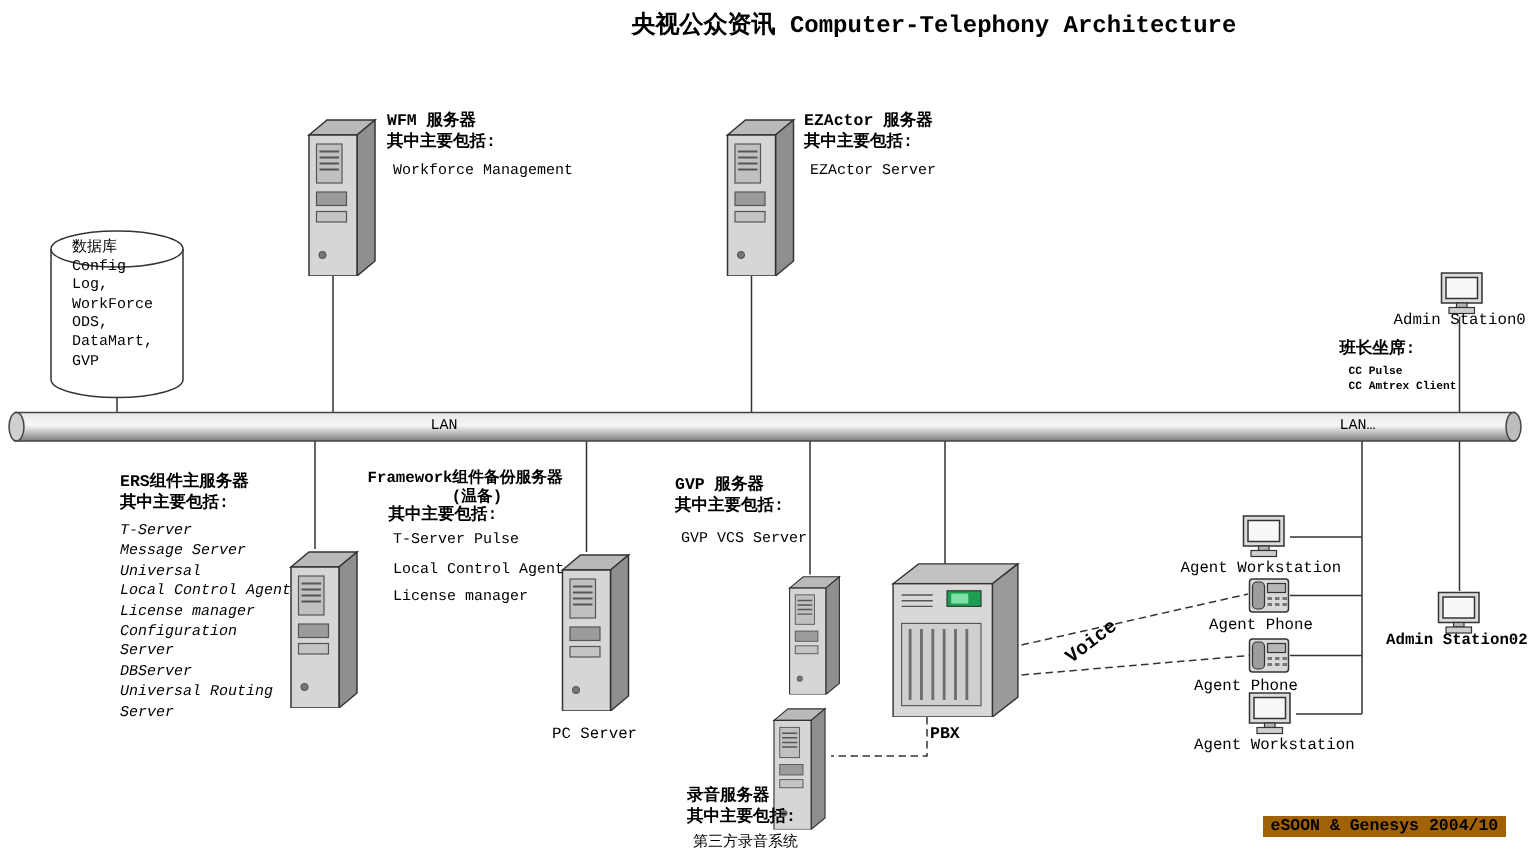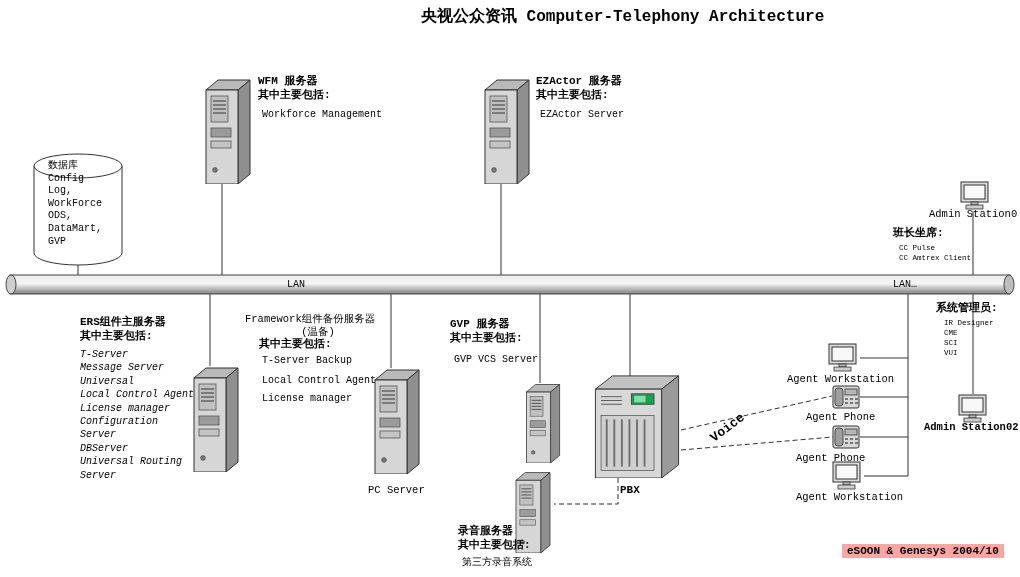--- a/index.html
+++ b/index.html
@@ -3,33 +3,33 @@
 <meta charset="utf-8">
 <style>
   html,body{margin:0;padding:0;}
   body{width:1020px;height:577px;background:#ffffff;color:#000;
        font-family:"Liberation Mono","DejaVu Sans Mono",monospace;}
   #stage{position:relative;width:1020px;height:577px;overflow:hidden;background:#fff;}
   #shapes{position:absolute;left:0;top:0;}
   .abs{position:absolute;}
   .title{font-size:16px;font-weight:bold;white-space:nowrap;}
   .hd{font-weight:bold;font-size:11px;line-height:13.5px;white-space:nowrap;}
-  .hd2{font-weight:normal;font-size:10.5px;line-height:12.5px;white-space:nowrap;}
+  .hd2{font-weight:bold;font-size:10.5px;line-height:12.5px;white-space:nowrap;}
   .smhd{font-weight:bold;font-size:11px;line-height:12px;white-space:nowrap;}
   .tx{font-size:10px;line-height:13.4px;white-space:nowrap;}
   .tx2{font-size:10.5px;line-height:13px;white-space:nowrap;}
   .tiny{font-size:7.5px;line-height:10px;white-space:nowrap;}
   .wrap{white-space:normal;}
   .dbtext div{font-size:10px;line-height:12.6px;white-space:nowrap;}
   .gap6{margin-top:6px;}
   .gap8{margin-top:8px;}
   .gap4{margin-top:4px;}
   .ind{padding-left:4px;text-align:right;}
   .voice{font-size:13px;font-weight:bold;transform:rotate(-37deg);transform-origin:0 50%;white-space:nowrap;}
-  .footer{background:#fca5a5;font-weight:bold;font-size:11px;padding:1px 5px;white-space:nowrap;}
+  .footer{background:#a16207;font-weight:bold;font-size:11px;padding:1px 5px;white-space:nowrap;}
   .ctr{text-align:center;}
 </style>
 </head>
 <body>
 
 <div id="stage">
 
   <svg id="shapes" width="1020" height="577" viewBox="0 0 1020 577">
     <defs>
       <linearGradient id="pipeGrad" x1="0" y1="0" x2="0" y2="1">
@@ -188,21 +188,21 @@
       <div>DBServer</div>
       <div>Universal Routing Server</div>
     </div>
   </div>
 
   <div class="abs" style="left:245px;top:313px;width:146px;">
     <div class="hd2">Framework组件备份服务器</div>
     <div class="hd2 ctr">(温备)</div>
     <div class="hd" style="padding-left:14px;">其中主要包括:</div>
     <div style="padding-left:17px;">
-      <div class="tx" style="margin-top:2px;">T-Server Backup</div>
+      <div class="tx" style="margin-top:2px;">T-Server Pulse</div>
       <div class="tx" style="margin-top:7px;">Local Control Agent</div>
       <div class="tx" style="margin-top:5px;">License manager</div>
     </div>
   </div>
 
   <div class="abs" style="left:450px;top:318px;">
     <div class="hd">GVP 服务器</div>
     <div class="hd">其中主要包括:</div>
     <div class="tx gap8 ind">GVP VCS Server</div>
   </div>
@@ -215,35 +215,26 @@
     <div class="hd">录音服务器</div>
     <div class="hd">其中主要包括:</div>
     <div class="tx gap4 ind">第三方录音系统</div>
   </div>
 
   <div class="abs voice" style="left:712px;top:432px;">Voice</div>
 
   <div class="abs tx2" style="left:929px;top:208px;">Admin Station0</div>
   <div class="abs" style="left:893px;top:227px;">
     <div class="smhd">班长坐席:</div>
-    <div style="padding-left:6px;margin-top:4px;">
+    <div style="padding-left:6px;margin-top:4px;font-weight:bold;">
       <div class="tiny">CC Pulse</div>
       <div class="tiny">CC Amtrex Client</div>
     </div>
   </div>
 
-  <div class="abs" style="left:936px;top:302px;">
-    <div class="smhd">系统管理员:</div>
-    <div style="padding-left:8px;margin-top:4px;">
-      <div class="tiny">IR Designer</div>
-      <div class="tiny">CME</div>
-      <div class="tiny">SCI</div>
-      <div class="tiny">VUI</div>
-    </div>
-  </div>
 
   <div class="abs tx2" style="left:924px;top:421px;font-weight:bold;">Admin Station02</div>
 
   <div class="abs tx2" style="left:787px;top:373px;">Agent Workstation</div>
   <div class="abs tx2" style="left:806px;top:411px;">Agent Phone</div>
   <div class="abs tx2" style="left:796px;top:452px;">Agent Phone</div>
   <div class="abs tx2" style="left:796px;top:491px;">Agent Workstation</div>
 
   <div class="abs footer" style="left:842px;top:544px;">eSOON &amp; Genesys 2004/10</div>
 

